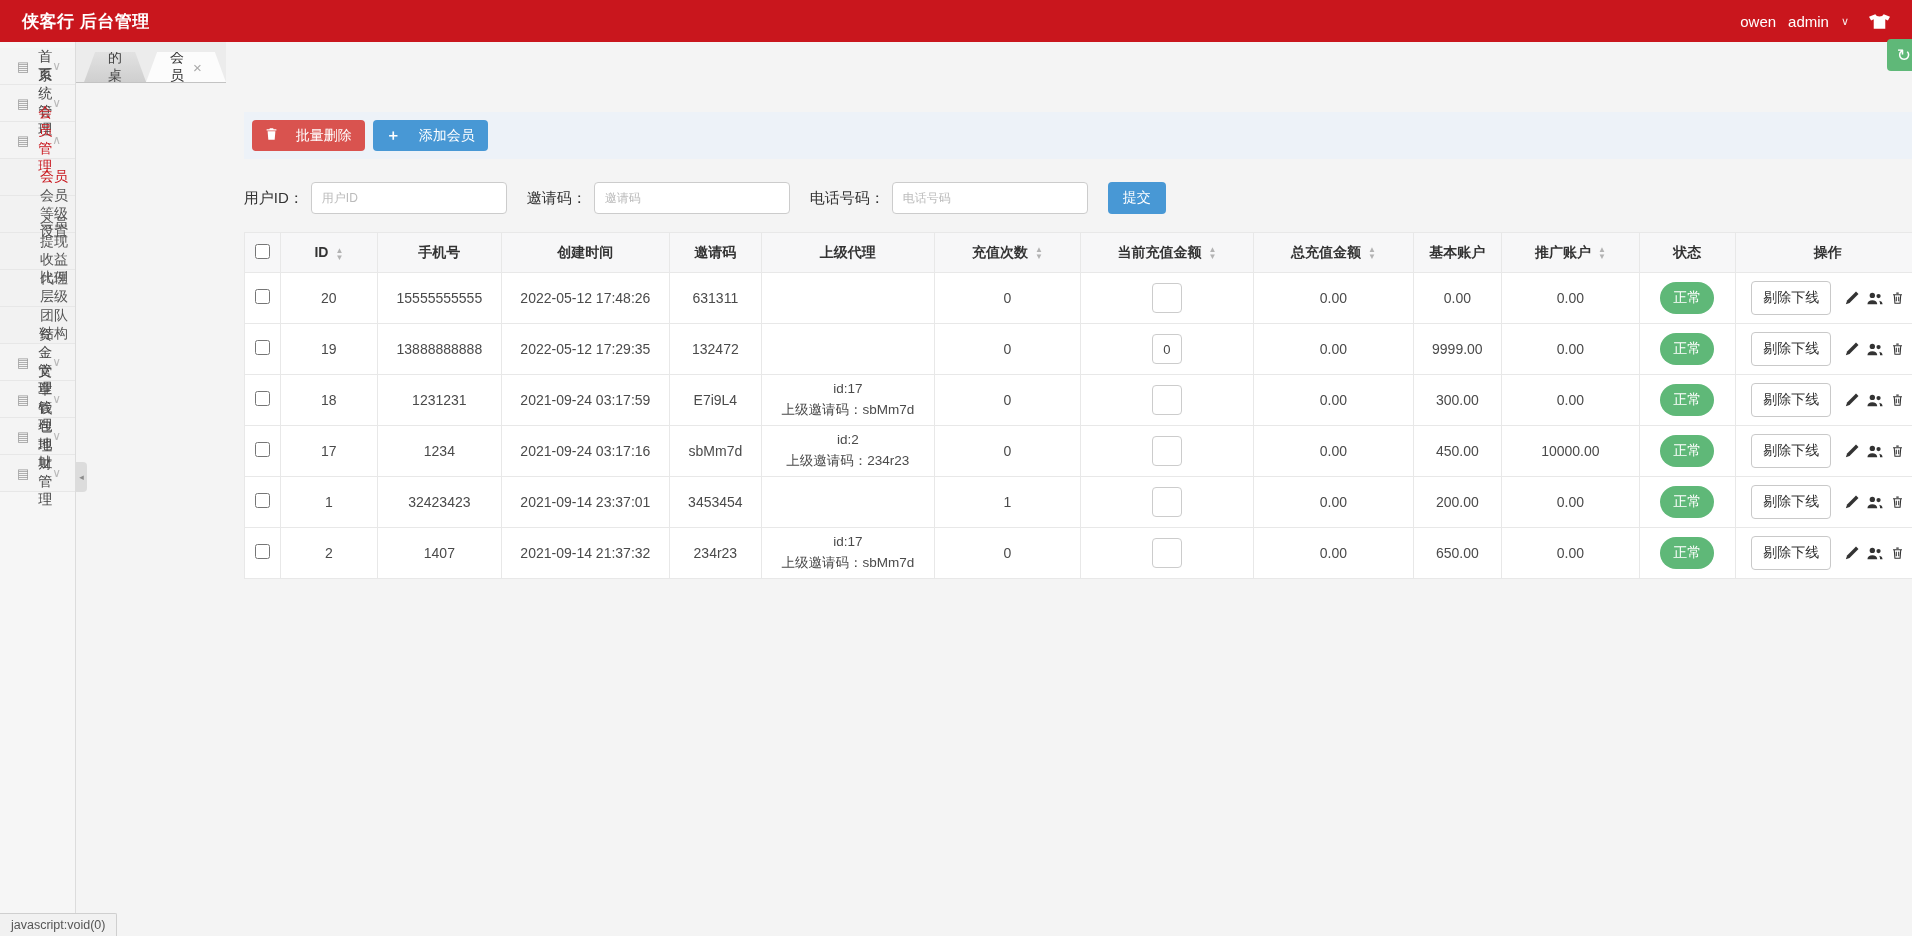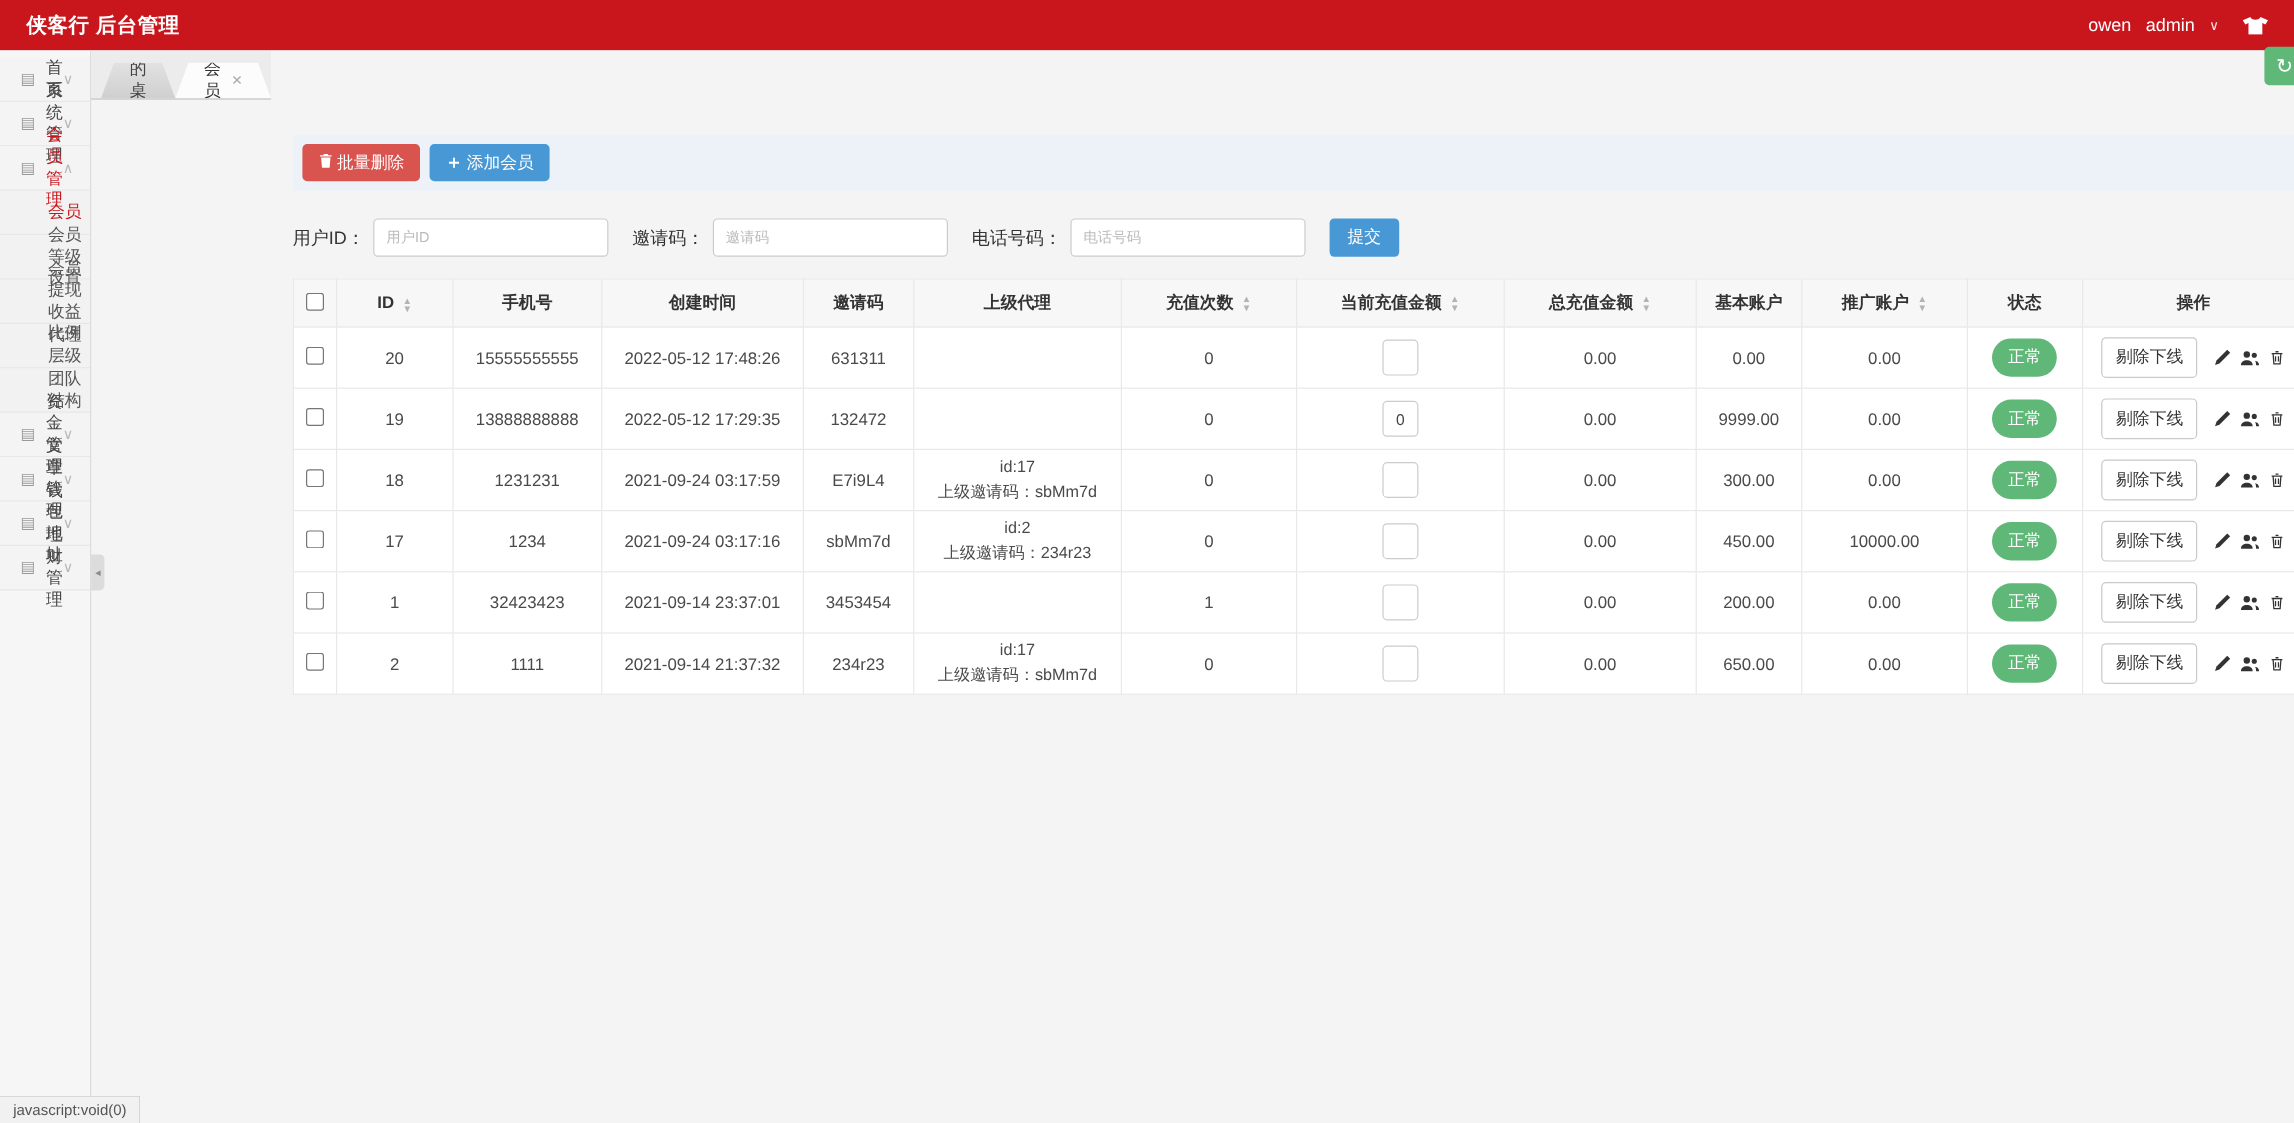--- a/index.html
+++ b/index.html
@@ -36,21 +36,21 @@
          clip-path:polygon(11px 0, calc(100% - 11px) 0, 100% 100%, 0 100%); }
   .tab.active { background:#fcfcfc; color:#333; }
   .tab-close { color:#a9a9a9; font-size:15px; line-height:1; }
 
   
   .page { flex:1; position:relative; padding:0 18px; background:#f4f4f4; }
   .refresh-btn { position:absolute; top:-3px; right:18px; width:34px; height:32px; background:#5fb878; color:#fff;
                  border:none; border-radius:4px; font-size:17px; display:flex; align-items:center; justify-content:center; cursor:pointer; z-index:5; }
 
   .panel-toolbar { margin-top:70px; height:47px; background:#edf2f8; display:flex; align-items:center; padding:0 8px; gap:8px; }
-  .btn { border:none; border-radius:4px; height:31px; padding:12px 13px; font-size:14px; color:#fff; display:inline-flex; align-items:center; gap:3px; cursor:pointer; }
+  .btn { border:none; border-radius:4px; height:31px; padding:12px 13px; font-size:14px; color:#fff; display:inline-flex; align-items:center; gap:18px; cursor:pointer; }
   .btn-danger { background:#d9534f; }
   .btn-primary { background:#4898d5; }
   .btn .plus { font-size:15px; font-weight:bold; }
 
   .searchbar { margin-top:22px; display:flex; align-items:center; height:34px; }
   .searchbar .sl { font-size:15px; color:#333; margin-right:7px; }
   .searchbar input.search-input { width:196px; height:32px; border:1px solid #ccc; border-radius:4px; padding:0 10px; font-size:12px; color:#333; margin-right:20px; background:#fff; }
   .searchbar input.search-input::placeholder { color:#bbb; }
   .btn-submit { height:32px; padding:0 15px; background:#4898d5; border:none; border-radius:4px; color:#fff; font-size:14px; cursor:pointer; }
 
@@ -393,21 +393,21 @@
                       </svg>
                     </span><span class="icon-btn">
                       <svg width="13" height="14" viewBox="0 0 16 16" fill="none" stroke="#333" stroke-width="1.3">
                         <path d="M2.5 4h11M6.5 2h3M4 4l.8 10.5h6.4L12 4M6.5 6.5v5.5M9.5 6.5v5.5"></path>
                       </svg>
                     </span></td>
                 </tr>
                 <tr>
                   <td><input type="checkbox" style=""></td>
                   <td>2</td>
-                  <td>1111</td>
+                  <td>1407</td>
                   <td>2021-09-14 21:37:32</td>
                   <td>234r23</td>
                   <td class="parent-cell">
                     <div>id:17</div>
                     <div>上级邀请码：sbMm7d</div>
                   </td>
                   <td>0</td>
                   <td><input class="mini-input" type="text" style=""></td>
                   <td>0.00</td>
                   <td>650.00</td>

